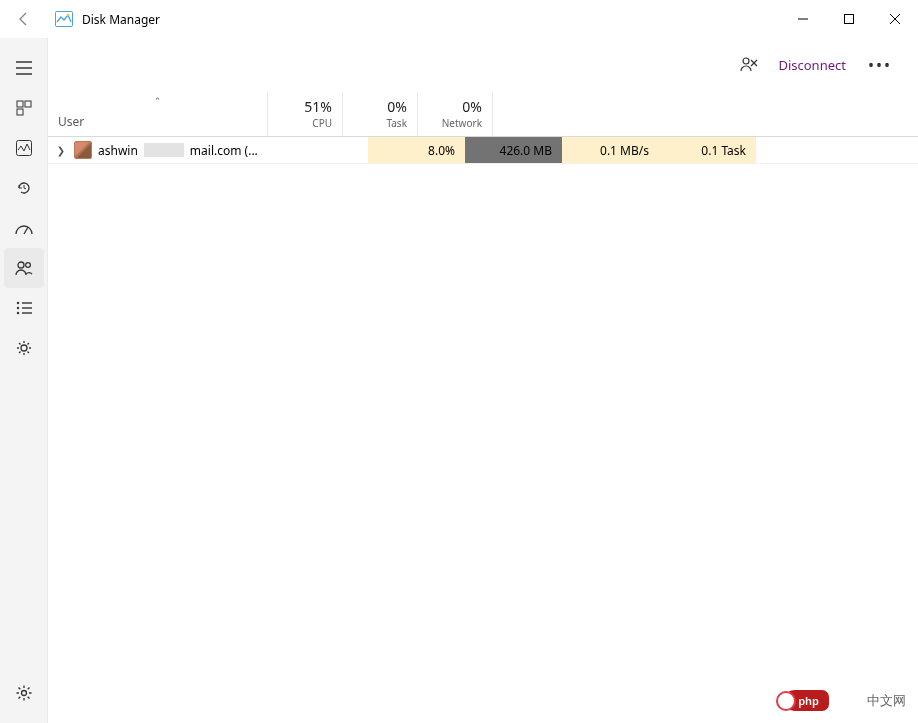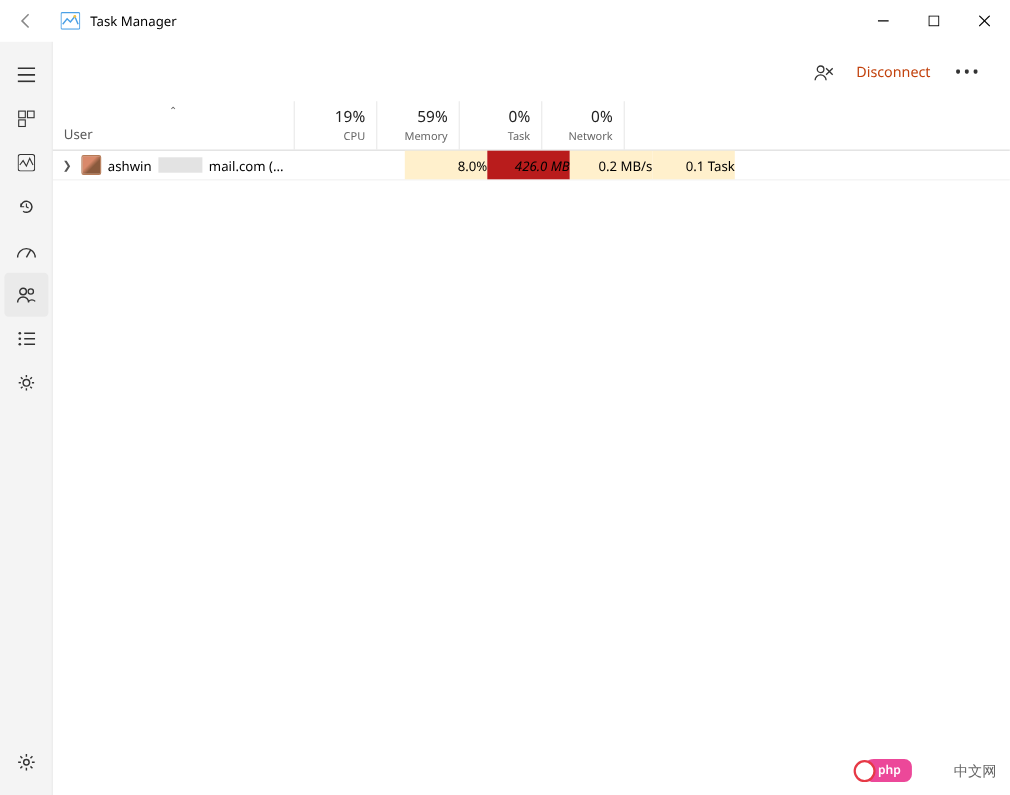--- a/index.html
+++ b/index.html
@@ -16,72 +16,72 @@
   
   .shell { display:flex; height: calc(723px - 38px); }
   .navrail { width: 48px; background:#f4f4f4; display:flex; flex-direction:column; align-items:center; padding-top:10px; gap:0; border-right:1px solid #eaeaea;}
   .nav-btn { width: 40px; height: 40px; display:flex; align-items:center; justify-content:center; color:#3a3a3a; border-radius:4px; }
   .nav-btn.selected { background:#eaeaea; }
   .nav-spacer { flex:1; }
   .content { flex:1; display:flex; flex-direction:column; }
 
   
   .toolbar { height:54px; display:flex; align-items:center; justify-content:flex-end; gap:18px; padding: 0 22px 0 0; }
-  .tool-action { display:flex; align-items:flex-end; gap:20px; color:#c2410c; font-size:13px; cursor:pointer; }
+  .tool-action { display:flex; align-items:flex-start; gap:20px; color:#701a75; font-size:13px; cursor:pointer; }
   .tool-icon { display:flex; align-items:center; justify-content:center; color:#333; }
   .more-btn { font-size:16px; letter-spacing:2px; color:#333; padding:0 4px; }
 
   
   .thead { display:flex; border-bottom:1px solid #d9d9d9; font-size:12px; color:#5a5a5a; }
   .th { height:44px; display:flex; flex-direction:column; justify-content:flex-end; padding:0 10px 6px 10px; border-right:1px solid #e9e9e9; position:relative;}
   .th.user { width:220px; padding-left:10px;}
   .th.status { width:100px; }
   .th.metric { width:75px; align-items:flex-end; text-align:right;}
   .th.metric .big { font-size:14px; color:#222;}
   .th.metric .lbl { font-size:10px; color:#666;}
   .sort-caret { position:absolute; top:2px; left:50%; transform:translateX(-50%); font-size:9px; color:#666;}
   .th:last-child { border-right:none;}
   .thead-filler { flex:1; border-right:none;}
 
   
   .trow { display:flex; height:27px; align-items:stretch; font-size:12px; border-bottom:1px solid #f1f1f1;}
   .td { display:flex; align-items:center; }
   .td.user { width:220px; padding-left:6px; gap:6px;}
   .td.status { width:100px; padding-left:10px;}
-  .td.metric { width:75px; justify-content:flex-end; padding-right:0;}
+  .td.metric { width:97px; justify-content:flex-end; padding-right:10px;}
   .expand { font-size:10px; color:#555; width:14px; text-align:center;}
   .avatar { width:18px; height:18px; background:linear-gradient(135deg,#d9896b 40%,#8a5a3d 60%); border:1px solid #b57a56; border-radius:2px;}
   .redact { display:inline-block; width:40px; height:14px; background:#e3e3e3; vertical-align:middle;}
   .heat-lo { background:#fff0cc; }
-  .heat-md { background:#b91c1c;font-style:italic; }
+  .heat-md { background:#737373; }
 
   
   .watermark { position:absolute; right:12px; bottom:10px; display:flex; align-items:center; gap:4px; }
-  .php-badge { background:#ec4899; color:#fff; font-size:11px; font-weight:600; padding:3px 10px 3px 14px; border:2px solid #fff; border-radius:14px 10px 10px 14px; position:relative;}
+  .php-badge { background:#b91c1c; color:#fff; font-size:11px; font-weight:600; padding:3px 10px 3px 14px; border:2px solid #fff; border-radius:14px 10px 10px 14px; position:relative;}
   .php-badge::before{content:""; position:absolute; left:-8px; top:50%; transform:translateY(-50%); width:16px;height:16px;background:#fff;border:2px solid #e63946;border-radius:50%;}
   .cn-text { font-size:13px; color:#666;margin-left:32px; }
   svg { display:block; }
 </style>
 </head>
 <body>
 
 <div class="titlebar">
   <div class="back-btn">
     <svg width="16" height="16" viewBox="0 0 16 16">
         <path d="M10 2 L4 8 L10 14" stroke="#888" stroke-width="1.4" fill="none"></path>
       </svg>
   </div>
   <div class="app-icon">
     <svg width="18" height="16" viewBox="0 0 18 16">
         <rect x="0.5" y="0.5" width="17" height="15" rx="1" fill="none" stroke="#4aa0e6"></rect>
         <path d="M2 11 L6 6 L9 9 L13 4 L16 11" stroke="#4aa0e6" fill="none" stroke-width="1.3"></path>
         <circle cx="13" cy="4" r="1.3" fill="#f5c242"></circle>
       </svg>
   </div>
-  <span class="app-title">Task Manager</span>
+  <span class="app-title">Disk Manager</span>
   <div class="win-controls">
     <div class="win-btn">
       <svg width="10" height="10" viewBox="0 0 10 10">
           <line x1="0" y1="5" x2="10" y2="5" stroke="#000"></line>
         </svg>
     </div>
     <div class="win-btn">
       <svg width="10" height="10" viewBox="0 0 10 10">
           <rect x="0.5" y="0.5" width="9" height="9" fill="none" stroke="#000"></rect>
         </svg>
@@ -181,26 +181,22 @@
         <span>•••</span>
       </div>
     </div>
 
     <div class="thead">
       <div class="th user">
         <span class="sort-caret">⌃</span>
         <span>User</span>
       </div>
       <div class="th metric">
-        <span class="big">19%</span>
+        <span class="big">51%</span>
         <span class="lbl">CPU</span>
-      </div>
-      <div class="th metric">
-        <span class="big">59%</span>
-        <span class="lbl">Memory</span>
       </div>
       <div class="th metric">
         <span class="big">0%</span>
         <span class="lbl">Task</span>
       </div>
       <div class="th metric" style="border-right:1px solid #e9e9e9;">
         <span class="big">0%</span>
         <span class="lbl">Network</span>
       </div>
       <div class="th thead-filler"></div>
@@ -210,21 +206,21 @@
       <div class="td user">
         <span class="expand">❯</span>
         <span class="avatar"></span>
         <span>ashwin</span>
         <span class="redact"></span>
         <span>mail.com (...</span>
       </div>
       <div class="td status"></div>
       <div class="td metric heat-lo">8.0%</div>
       <div class="td metric heat-md">426.0 MB</div>
-      <div class="td metric heat-lo">0.2 MB/s</div>
+      <div class="td metric heat-lo">0.1 MB/s</div>
       <div class="td metric heat-lo">0.1 Task</div>
     </div>
   </div>
 </div>
 
 <div class="watermark">
   <span class="php-badge">php</span>
   <span class="cn-text">中文网</span>
 </div>
 

